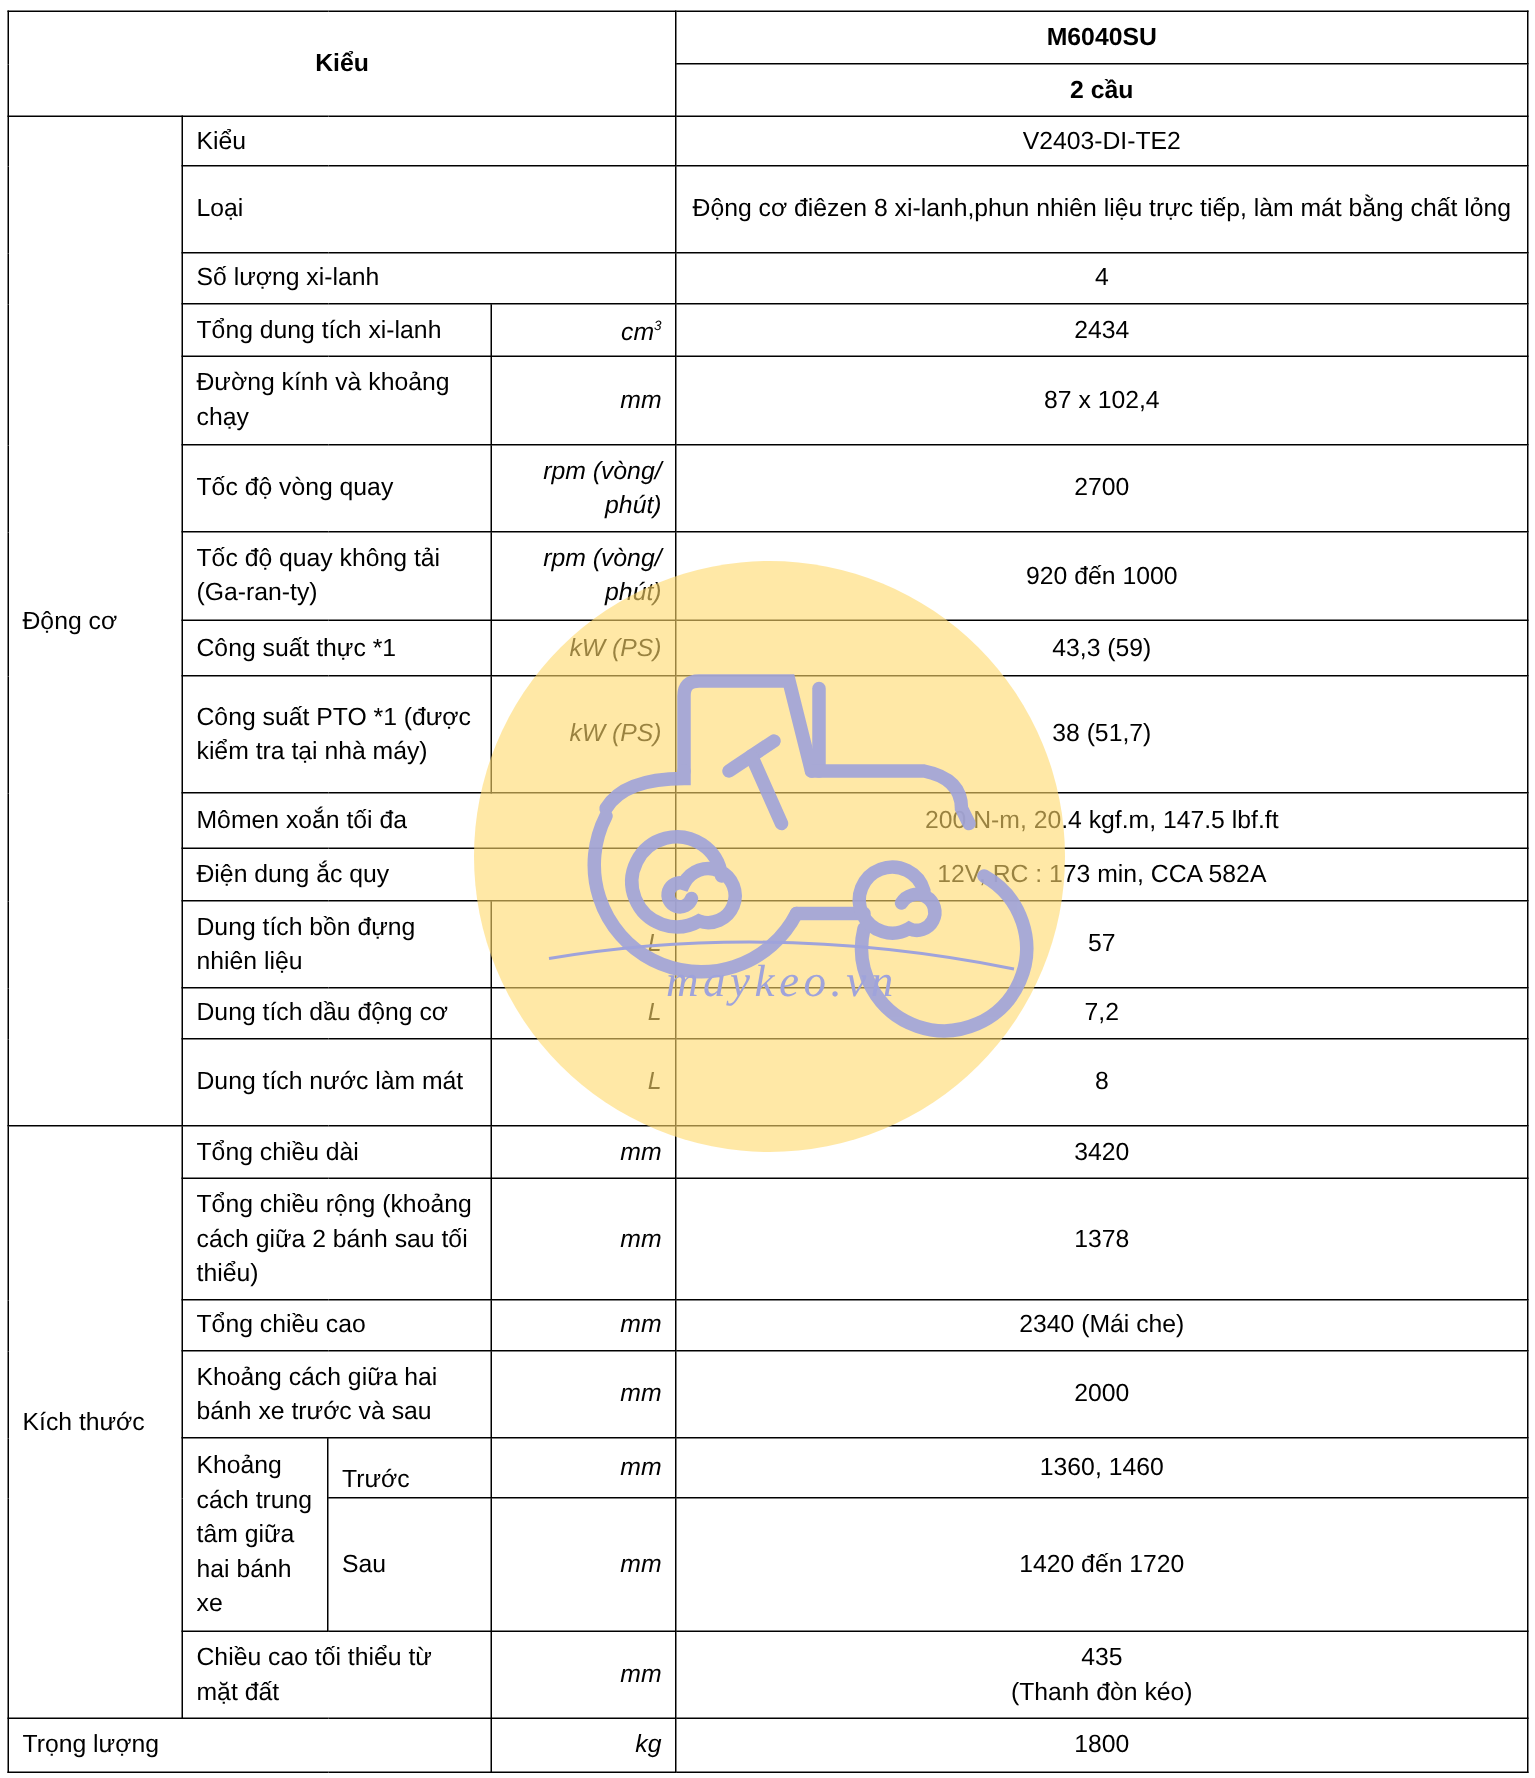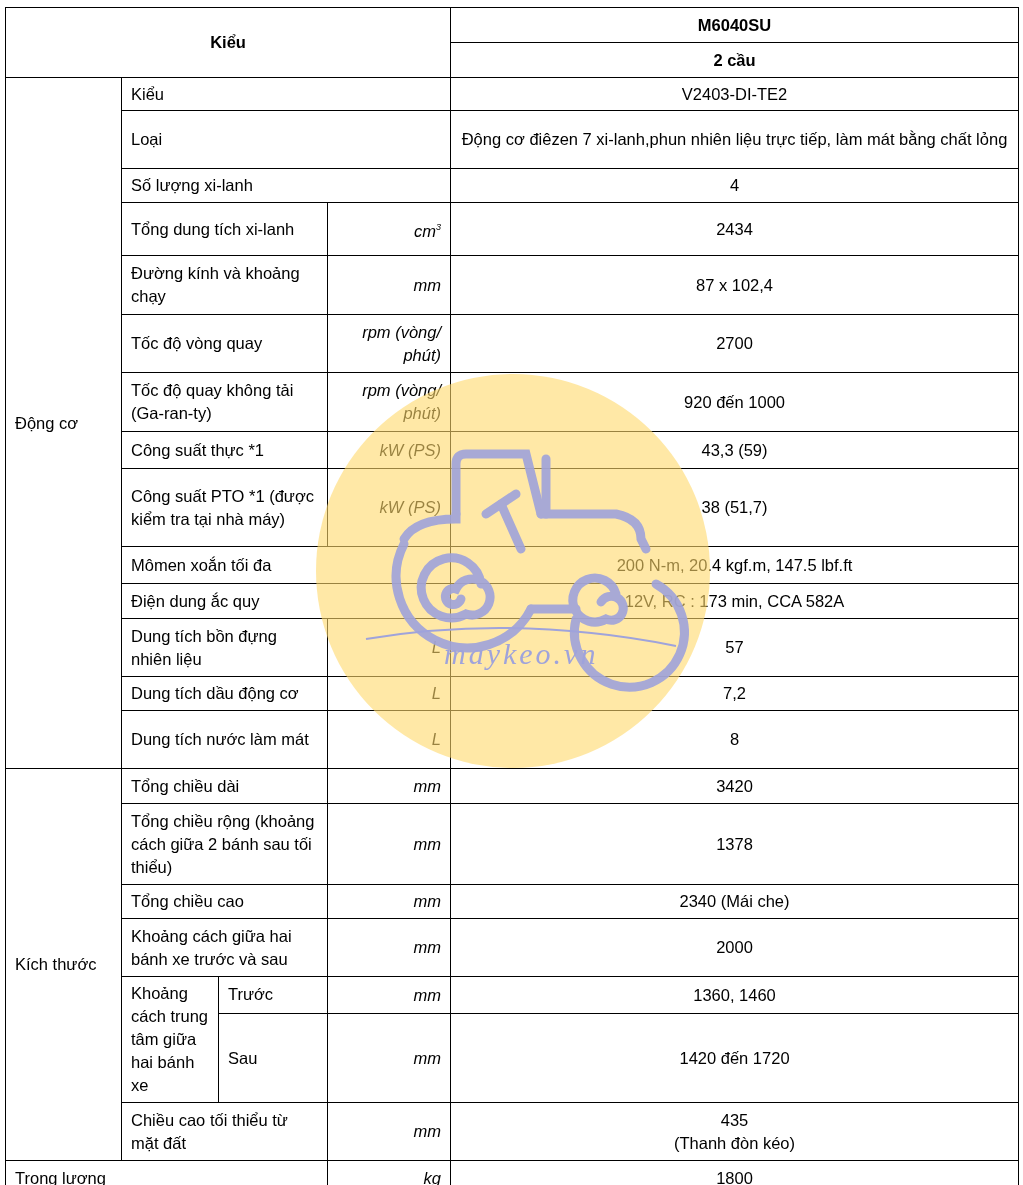--- a/index.html
+++ b/index.html
@@ -34,27 +34,27 @@
     <td class="c b">2 cầu</td>
   </tr>
 
   <tr style="height:33px">
     <td rowspan="14">Động cơ</td>
     <td colspan="3">Kiểu</td>
     <td class="c">V2403-DI-TE2</td>
   </tr>
   <tr style="height:58px">
     <td colspan="3">Loại</td>
-    <td class="c">Động cơ điêzen  7 xi-lanh,phun nhiên liệu trực tiếp, làm mát bằng chất lỏng</td>
+    <td class="c">Động cơ điêzen  8 xi-lanh,phun nhiên liệu trực tiếp, làm mát bằng chất lỏng</td>
   </tr>
   <tr style="height:34px">
     <td colspan="3">Số lượng xi-lanh</td>
     <td class="c">4</td>
   </tr>
-  <tr style="height:53px">
+  <tr style="height:35px">
     <td colspan="2">Tổng dung tích xi-lanh</td>
     <td class="r"><span>cm</span><span class="sup">3</span></td>
     <td class="c">2434</td>
   </tr>
   <tr style="height:59px">
     <td colspan="2">Đường kính và khoảng chạy</td>
     <td class="r">mm</td>
     <td class="c">87 x 102,4</td>
   </tr>
   <tr style="height:58px">
@@ -117,21 +117,21 @@
     <td class="r">mm</td>
     <td class="c">2340 (Mái che)</td>
   </tr>
   <tr style="height:58px">
     <td colspan="2">Khoảng cách giữa hai bánh xe trước và sau</td>
     <td class="r">mm</td>
     <td class="c">2000</td>
   </tr>
   <tr style="height:37px">
     <td rowspan="2">Khoảng cách trung tâm giữa hai bánh xe</td>
-    <td style="vertical-align:top;padding-top:6px">Trước</td>
+    <td style="vertical-align:top;padding-top:16px">Trước</td>
     <td class="r">mm</td>
     <td class="c">1360, 1460</td>
   </tr>
   <tr style="height:89px">
     <td>Sau</td>
     <td class="r">mm</td>
     <td class="c">1420 đến 1720</td>
   </tr>
   <tr style="height:58px">
     <td colspan="2">Chiều cao tối thiểu từ mặt đất</td>

